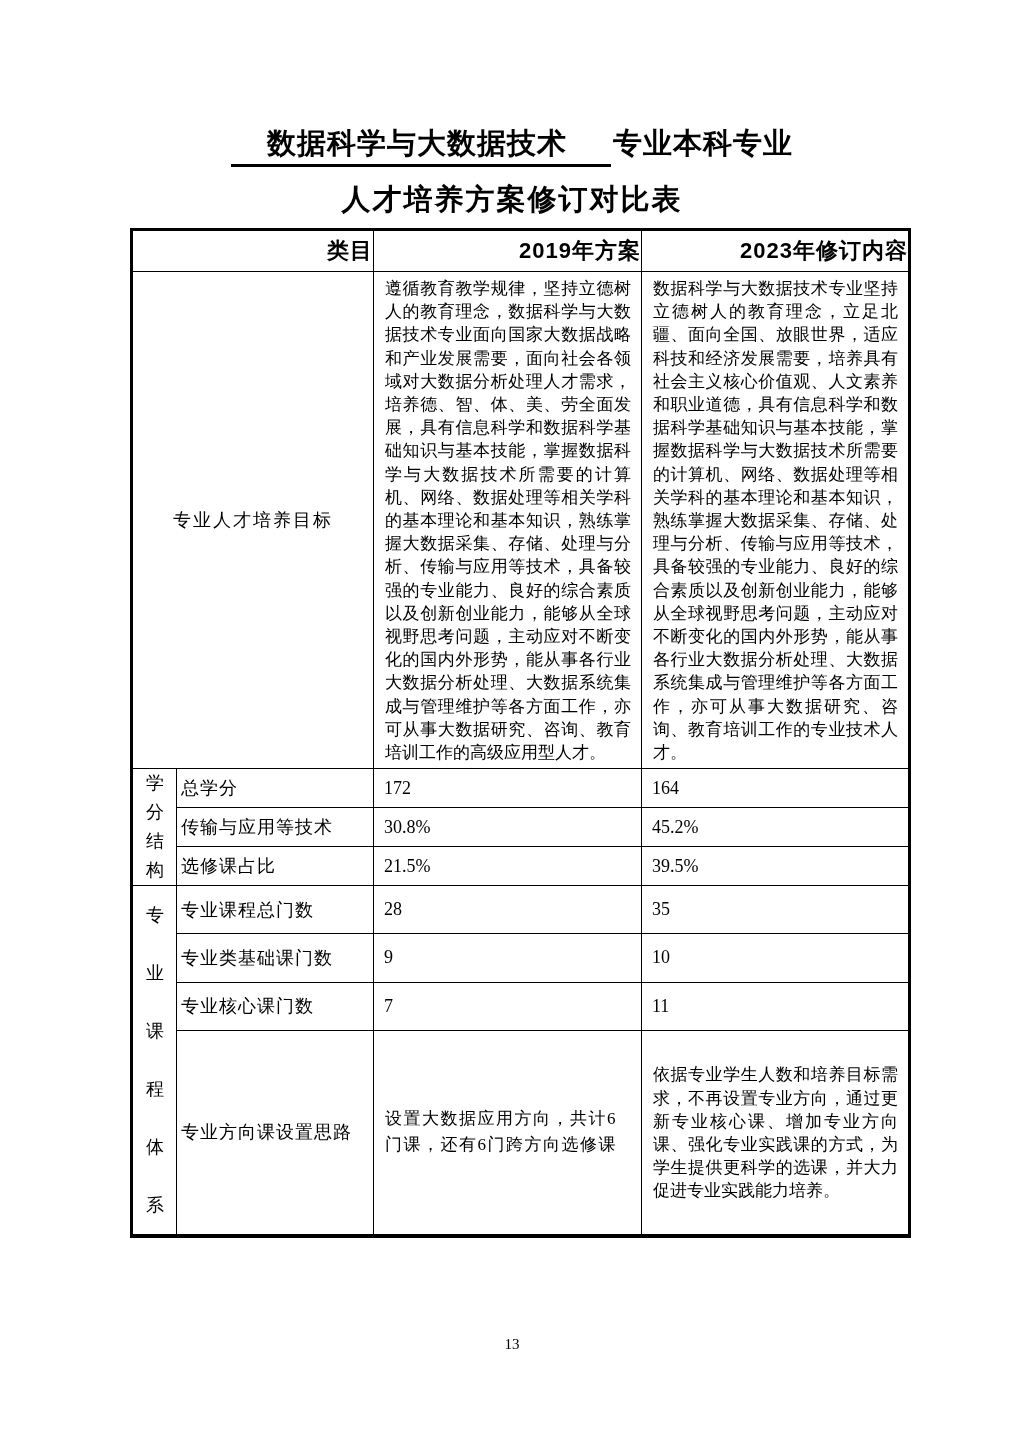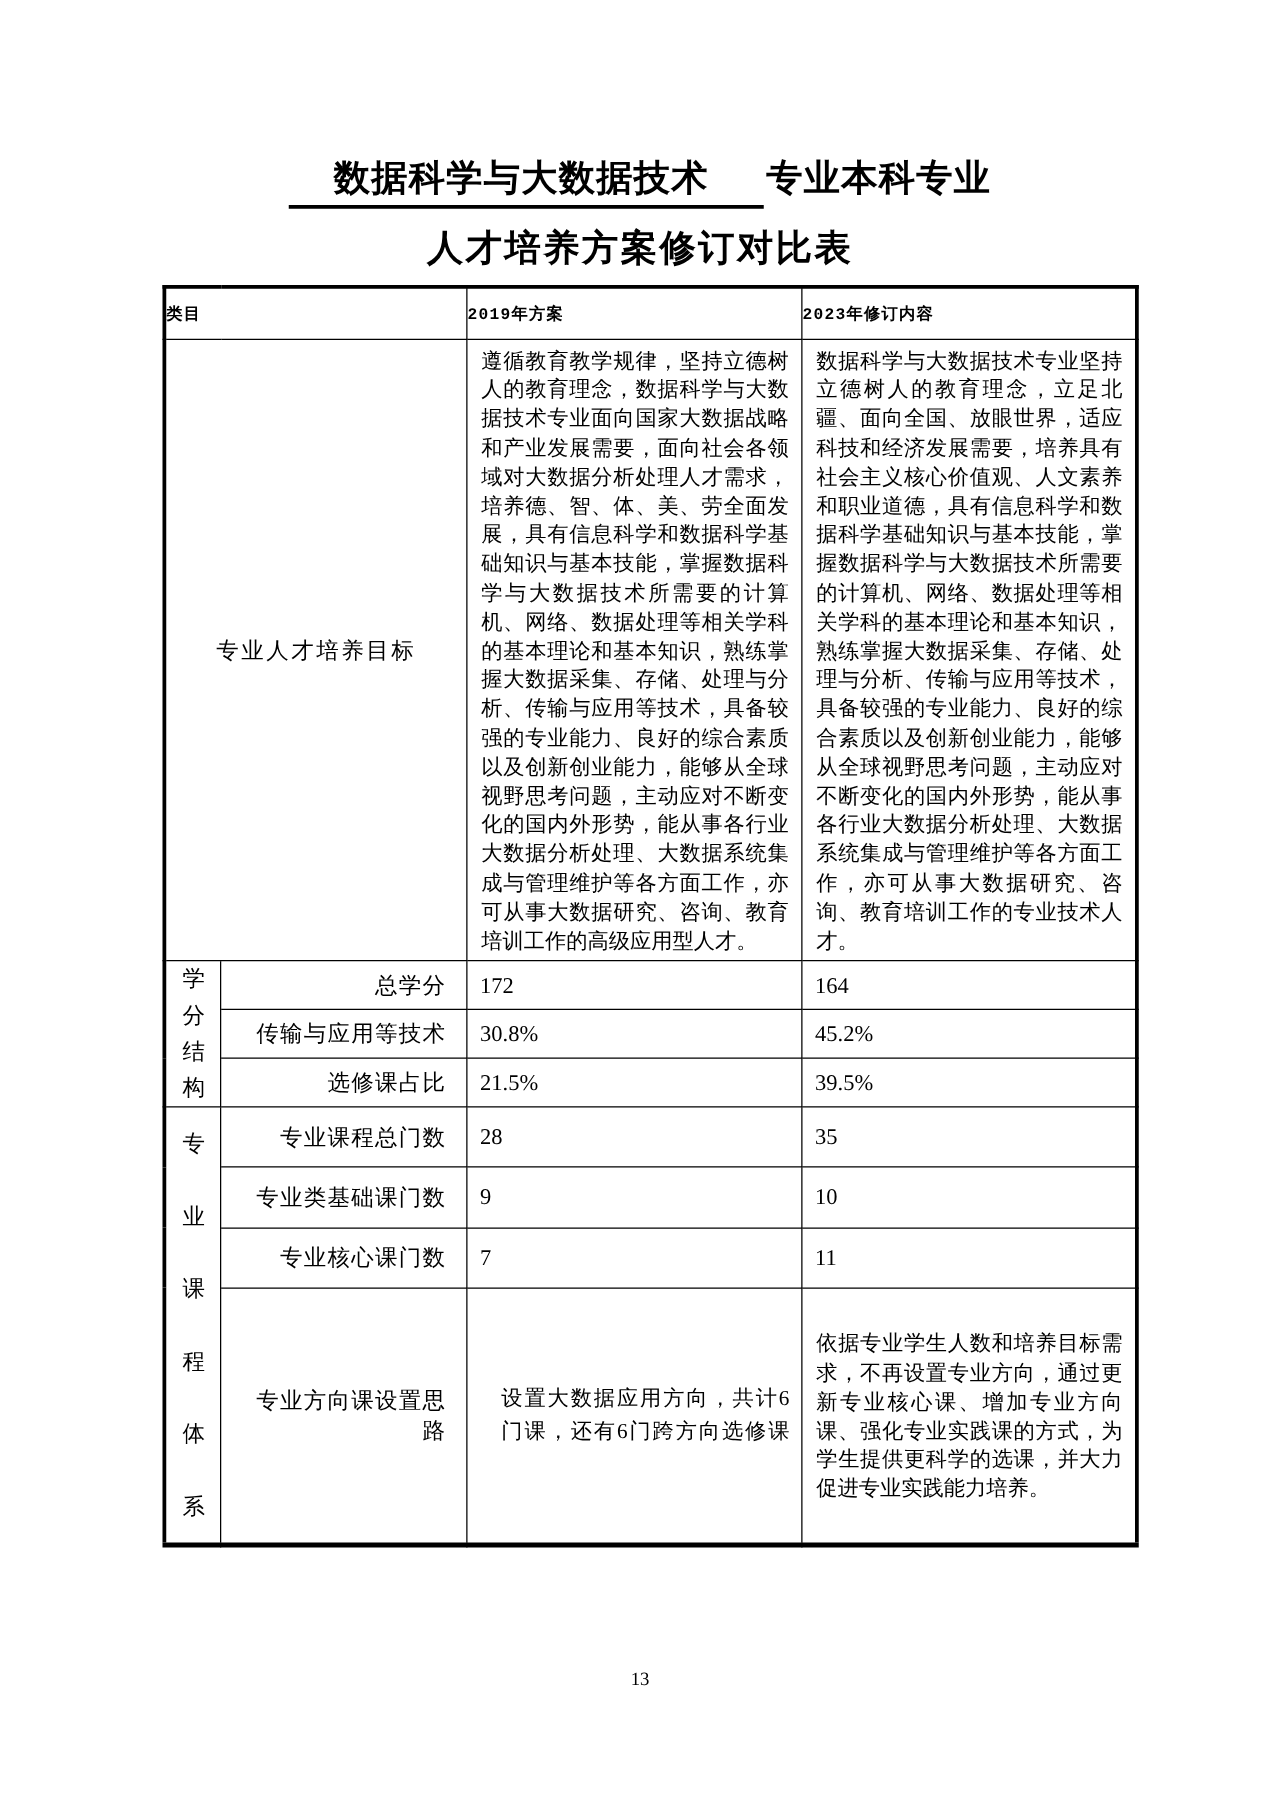--- a/index.html
+++ b/index.html
@@ -51,24 +51,24 @@
     table-layout: fixed;
     border: 3px solid #000;
     border-bottom-width: 4px;
   }
   table.cmp td, table.cmp th {
     border: 1px solid #000;
     vertical-align: middle;
     overflow: hidden;
   }
   th.hdr {
-    font-family: Liberation Mono, monospace;
-    font-size: 13px;
+    font-family: Liberation Sans, sans-serif;
+    font-size: 22px;
     font-weight: bold;
-    text-align: left;
+    text-align: right;
     letter-spacing: 1px;
   }
   td.cat-label {
     font-size: 18px;
     text-align: center;
     letter-spacing: 2px;
   }
   td.text-cell {
     font-size: 17px;
     line-height: 23.2px;
@@ -80,34 +80,34 @@
   td.group-cell {
     font-size: 18px;
     text-align: left;
     word-break: break-all;
     padding: 0 13px;
   }
   td.group-credit { line-height: 29px; }
   td.group-course { line-height: 58px; }
   td.item-label {
     font-size: 18px;
-    text-align: right;
+    text-align: left;
     letter-spacing: 1px;
-    padding: 0 16px;
+    padding: 0 4px;
   }
   td.value-cell {
     font-size: 18px;
     text-align: left;
     padding-left: 10px;
   }
   td.mid-text {
     font-size: 17px;
     line-height: 26px;
     letter-spacing: 1.5px;
-    text-align: right;
+    text-align: left;
     vertical-align: middle;
     padding: 0 8px 0 11px;
   }
 
   
   .page-number {
     position: absolute;
     top: 1336px;
     left: 0;
     width: 1024px;

